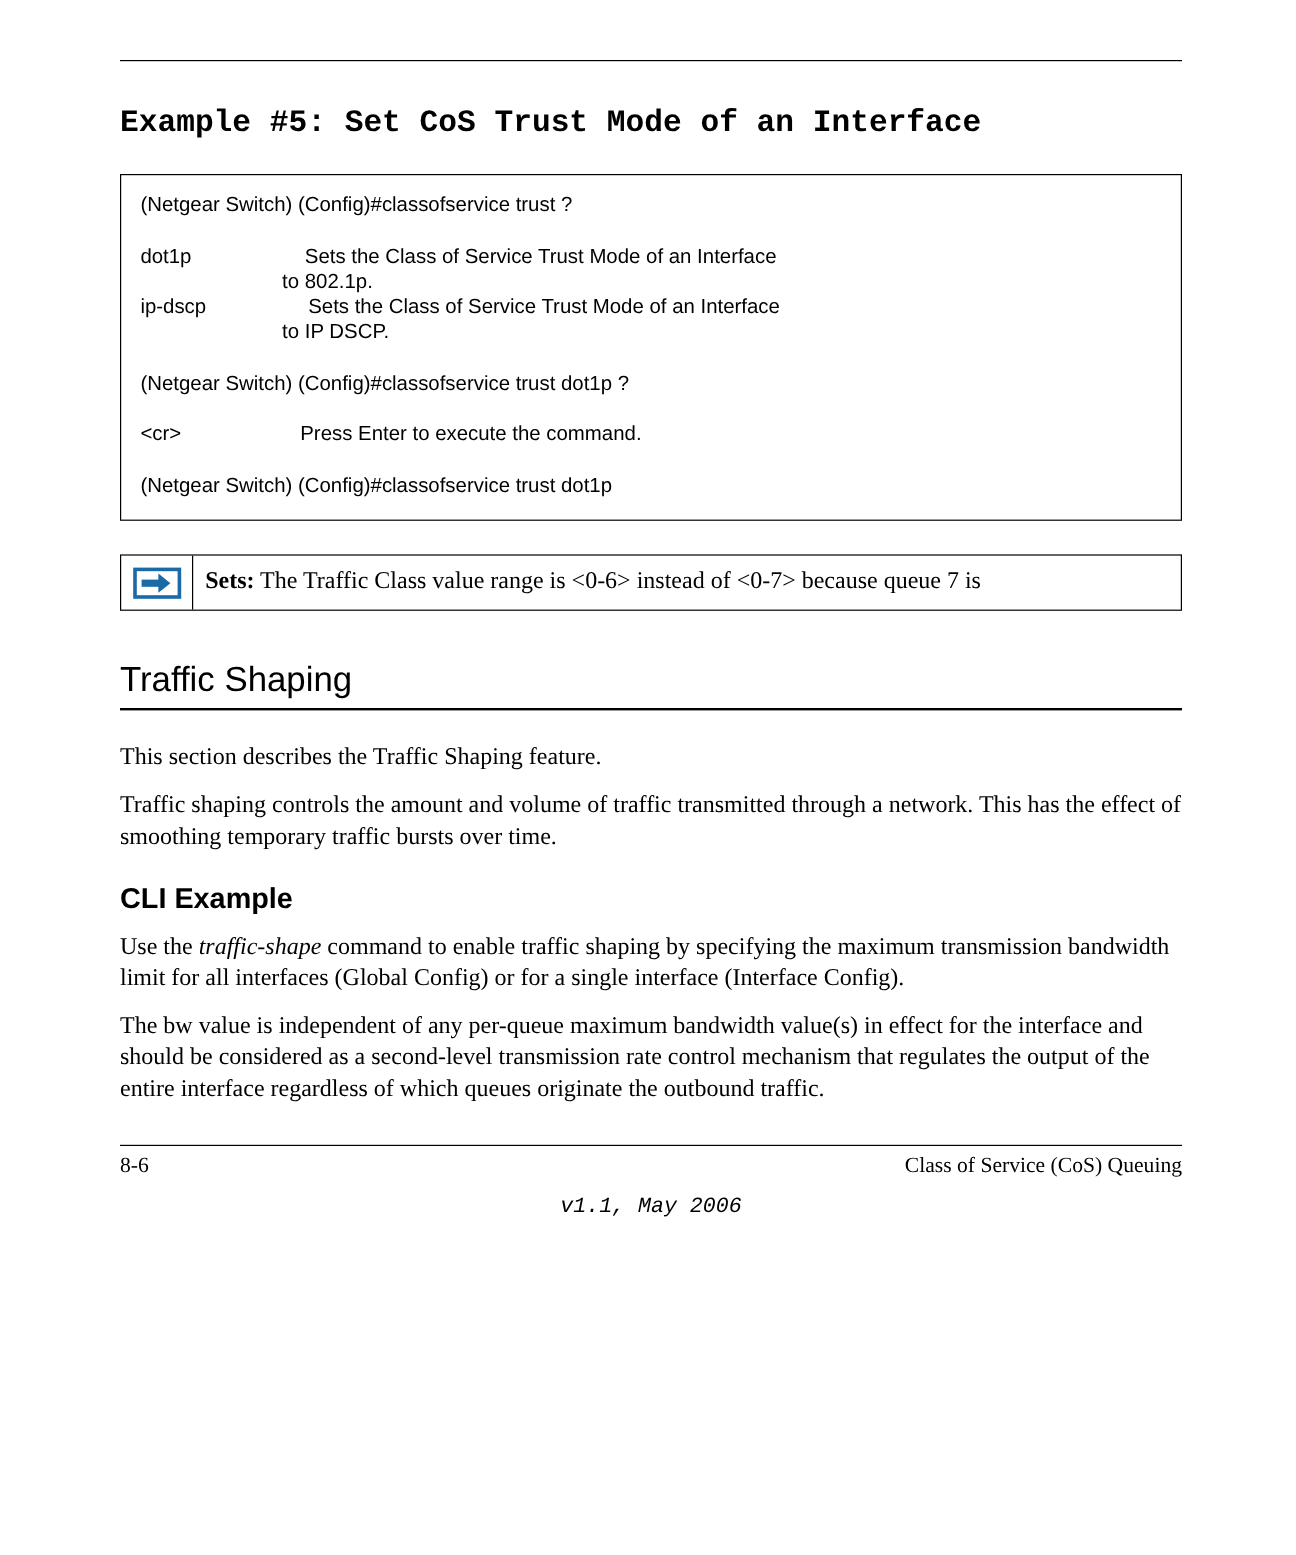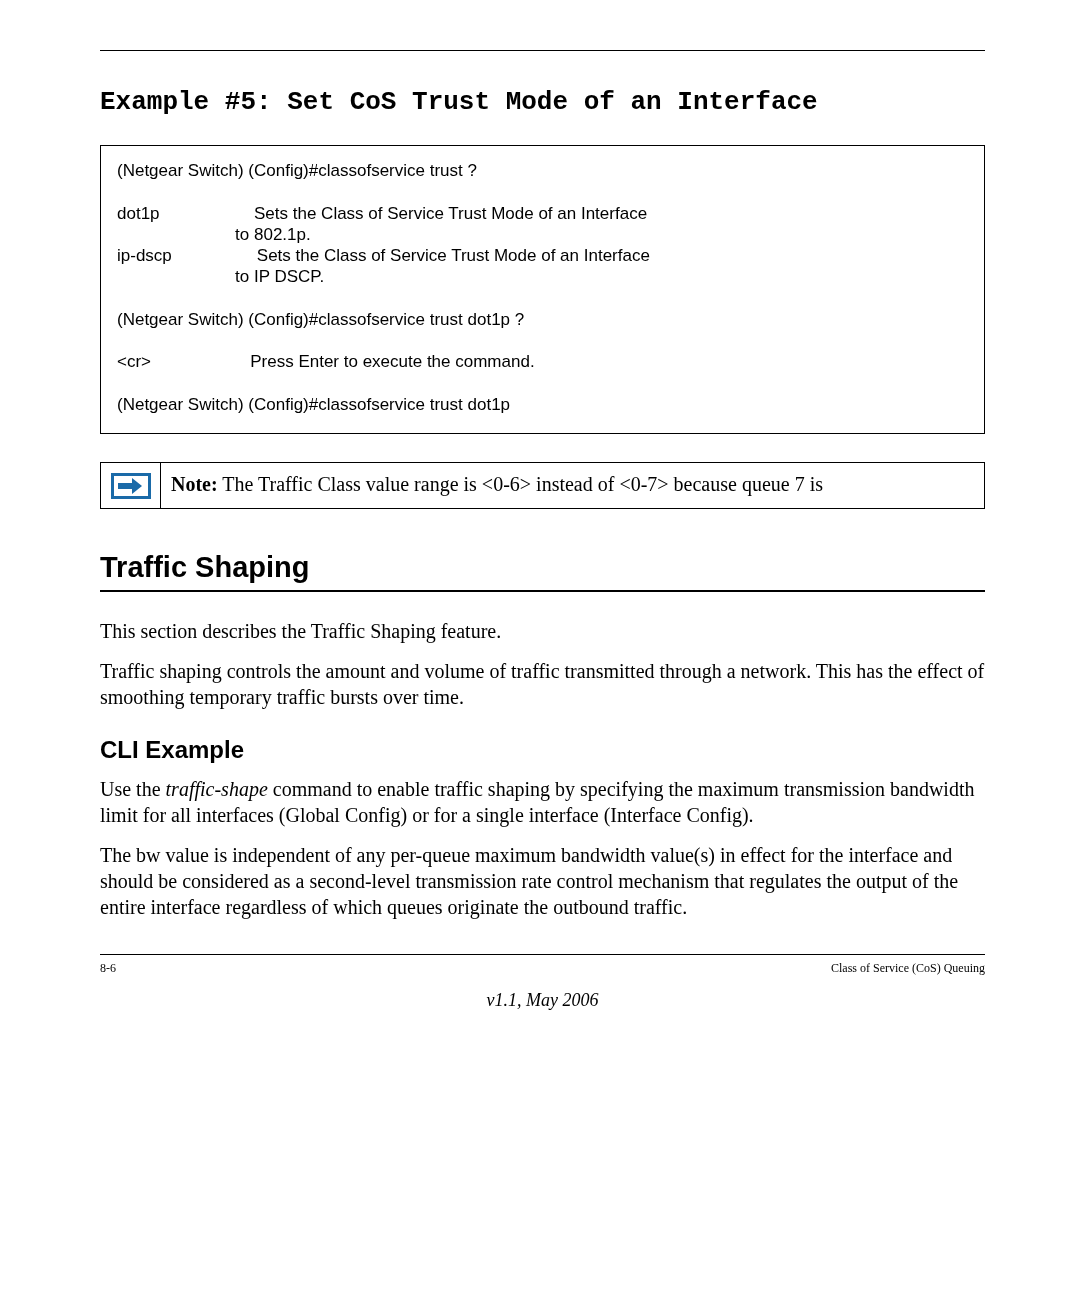--- a/index.html
+++ b/index.html
@@ -82,21 +82,21 @@
   }
   .note-text {
     padding: 8px 10px 10px 10px;
     font-size: 20px;
     line-height: 1.35;
   }
   .note-label { font-weight: bold; }
   .note-indent { display:block; padding-left: 54px; }
   .h1 {
     font-family: Arial, Helvetica, sans-serif;
-    font-weight: bold;
+    font-weight: normal;
     font-size: 29px;
     margin-top: 42px;
     margin-bottom: 6px;
   }
   .rule-under-h1 {
     border:none;border-top:2px solid #000;margin:0 0 26px 0;
   }
   .para {
     font-size: 20px;
     line-height: 1.3;
@@ -108,29 +108,29 @@
     font-weight: bold;
     font-size: 24px;
     margin-top: 26px;
     margin-bottom: 12px;
   }
   .footer {
     margin-top: 34px;
   }
   .foot-row {
     display:flex;justify-content:space-between;
-    font-size:12px;
+    font-size:18px;
     margin-top:6px;
   }
   .foot-version {
     text-align:center;
     font-style:italic;
     font-size:18px;
     margin-top:14px;
-    font-family: Liberation Serif, serif;
+    font-family: Liberation Mono, monospace;
   }
 </style>
 </head>
 <body>
 
 <div class="page">
 
   <hr class="hr-thin">
 
   <div class="h2">Example #5: Set CoS Trust Mode of an Interface</div>
@@ -146,21 +146,21 @@
 
 &lt;cr&gt;                     Press Enter to execute the command.
 
 (Netgear Switch) (Config)#classofservice trust dot1p</div>
 
   <div class="notebox">
     <div class="note-icon-cell">
       <div class="arrow-icon"></div>
     </div>
     <div class="note-text">
-      <span class="note-label">Note:</span><span> The Traffic Class value range is &lt;0-6&gt; instead of &lt;0-7&gt; because queue 7 is</span>
+      <span class="note-label">Sets:</span><span> The Traffic Class value range is &lt;0-6&gt; instead of &lt;0-7&gt; because queue 7 is</span>
     </div>
   </div>
 
   <div class="h1">Traffic Shaping</div>
   <hr class="rule-under-h1">
 
   <p class="para">This section describes the Traffic Shaping feature.</p>
   <p class="para">Traffic shaping controls the amount and volume of traffic transmitted through a network. This has the effect of smoothing temporary traffic bursts over time.</p>
 
   <div class="h3">CLI Example</div>

